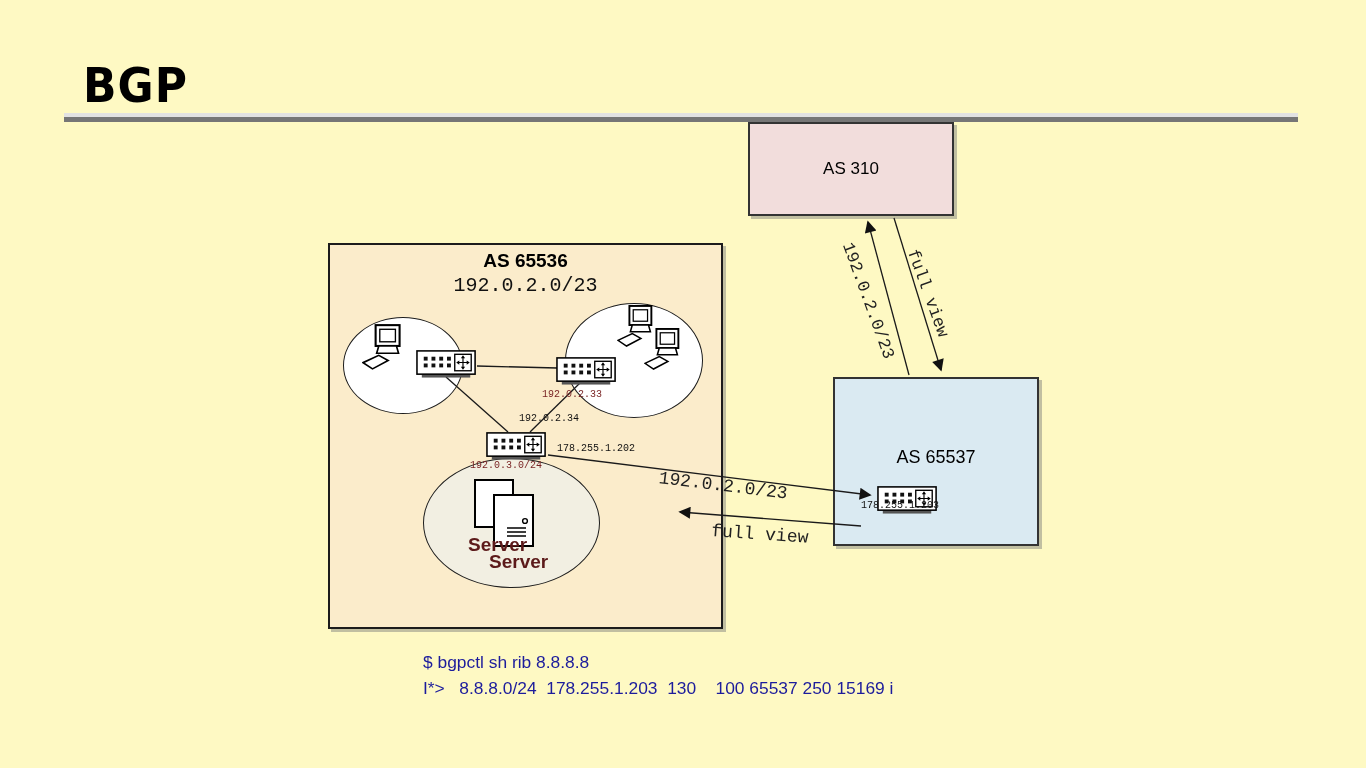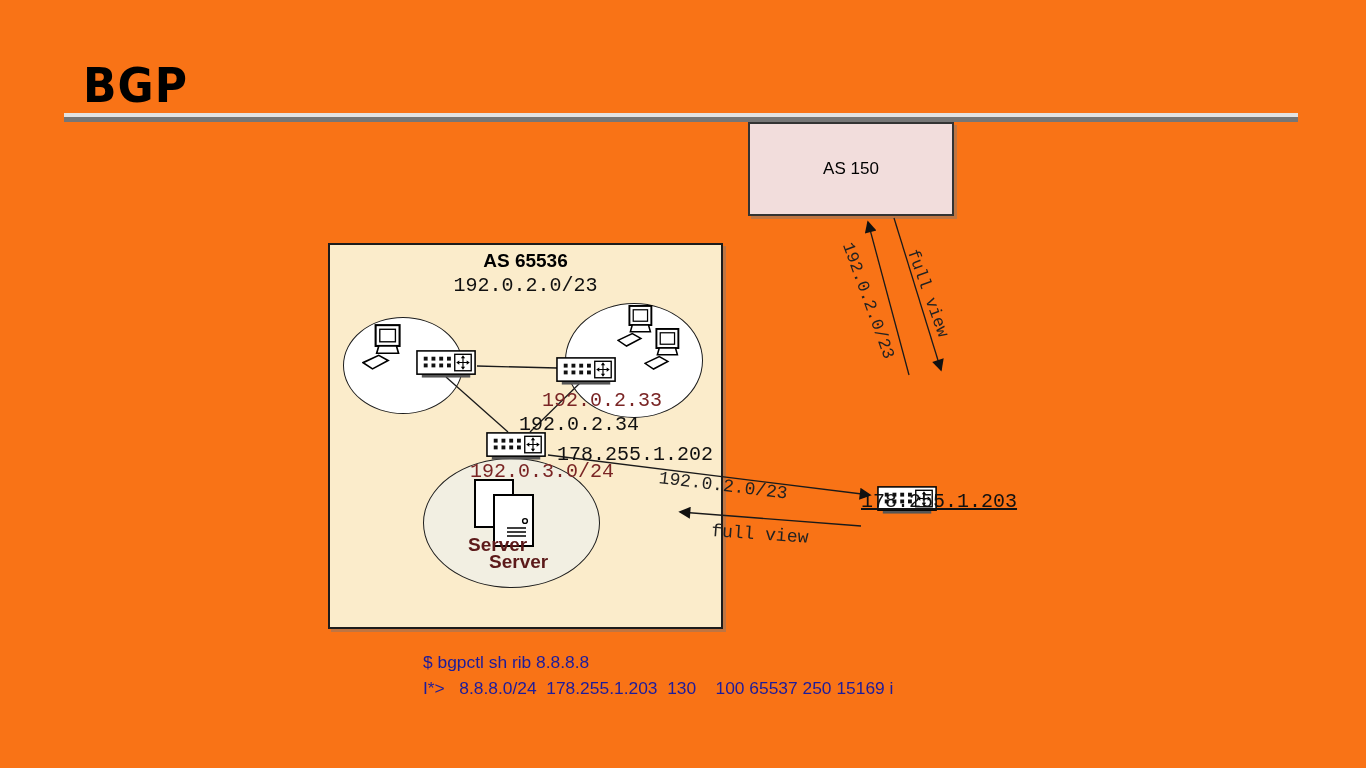--- a/index.html
+++ b/index.html
@@ -1,21 +1,21 @@
 <!DOCTYPE html>
 <html style="--as250-fill: #f2dddc; --as65536-fill: #fbeccb; --as65537-fill: #daeaf2; --server-zone-fill: #f2efe2; --rule-light: #e2e2e2; --rule-dark: #767676; --terminal-text: #1c1c9c; --red-label: #7a2525; --server-label: #5c1a1a;"><head>
 <meta charset="utf-8">
 <style>
   * { margin: 0; padding: 0; box-sizing: border-box; }
   html, body { background: #ffffff; }
   #slide {
     position: relative;
     width: 1366px;
     height: 768px;
-    background: #f97316;
+    background: #fef9c3;
     overflow: hidden;
     font-family: "Liberation Sans", sans-serif;
   }
   .abs { position: absolute; }
 
   
   #title {
     left: 83px; top: 58px;
     font-family: "DejaVu Sans", sans-serif;
     font-weight: 700;
@@ -65,21 +65,21 @@
                        background: var(--server-zone-fill, #f2efe2); }
 
   
   #wires { left: 0; top: 0; width: 1366px; height: 768px; z-index: 3; pointer-events: none; }
 
   .icon { z-index: 4; }
 
   
   .mlabel {
     font-family: "Liberation Mono", monospace;
-    font-size: 20px;
+    font-size: 10px;
     color: #111;
     white-space: nowrap;
     z-index: 5;
   }
   .red { color: var(--red-label, #7a2525); }
 
   .arrow-label {
     font-family: "Liberation Mono", monospace;
     font-size: 18px;
     color: #222;
@@ -117,28 +117,31 @@
 
 <div id="slide">
 
   <div class="abs" id="title">BGP</div>
   <div class="abs" id="title-rule">
     <div class="lite"></div>
     <div class="dark"></div>
   </div>
 
   <div class="abs asbox" id="as250-box">
-    <span>AS 150</span>
+    <span>AS 310</span>
   </div>
 
   <div class="abs asbox" id="as65536-box">
     <div id="as65536-label">AS 65536</div>
     <div id="as65536-prefix">192.0.2.0/23</div>
   </div>
 
+  <div class="abs asbox" id="as65537-box">
+    <div id="as65537-label">AS 65537</div>
+  </div>
 
   <div class="abs zone" id="lan-left-ellipse"></div>
   <div class="abs zone" id="lan-right-ellipse"></div>
   <div class="abs zone" id="server-ellipse"></div>
 
   <svg class="abs" id="wires" viewBox="0 0 1366 768" xmlns="http://www.w3.org/2000/svg">
     <defs>
       <marker id="ah" viewBox="0 0 10 10" refX="8.6" refY="5" markerWidth="16" markerHeight="12" markerUnits="userSpaceOnUse" orient="auto-start-reverse">
         <path d="M0 0 L10 5 L0 10 z" fill="#111"></path>
       </marker>
@@ -253,21 +256,21 @@
     <path d="M24 30 h12 M24 34 h12 M24 38 h12" stroke="#000" stroke-width="1.6" fill="none"></path>
     <rect x="20" y="16" width="39" height="51" fill="#fff" stroke="#000" stroke-width="2"></rect>
     <circle cx="51" cy="42" r="2.4" fill="#fff" stroke="#000" stroke-width="1.4"></circle>
     <path d="M33 49 h19 M33 53 h19 M33 57 h19" stroke="#000" stroke-width="1.6" fill="none"></path>
   </svg>
 
   <div class="abs mlabel red" style="left:542px; top:389px;">192.0.2.33</div>
   <div class="abs mlabel" style="left:519px; top:413px;text-align:center;">192.0.2.34</div>
   <div class="abs mlabel" style="left:557px; top:443px;">178.255.1.202</div>
   <div class="abs mlabel red" style="left:470px; top:460px;">192.0.3.0/24</div>
-  <div class="abs mlabel" style="left:861px; top:490px;text-decoration:underline;">178.255.1.203</div>
+  <div class="abs mlabel" style="left:861px; top:500px;">178.255.1.203</div>
 
   <div class="abs server-name" style="left:468px; top:534px;">Server</div>
   <div class="abs server-name" style="left:489px; top:551px;">Server</div>
 
   <div class="abs arrow-label" id="announce-up-label">192.0.2.0/23</div>
   <div class="abs arrow-label" id="fullview-down-label">full view</div>
   <div class="abs arrow-label" id="announce-right-label">192.0.2.0/23</div>
   <div class="abs arrow-label" id="fullview-left-label">full view</div>
 
   <div class="abs" id="terminal">

